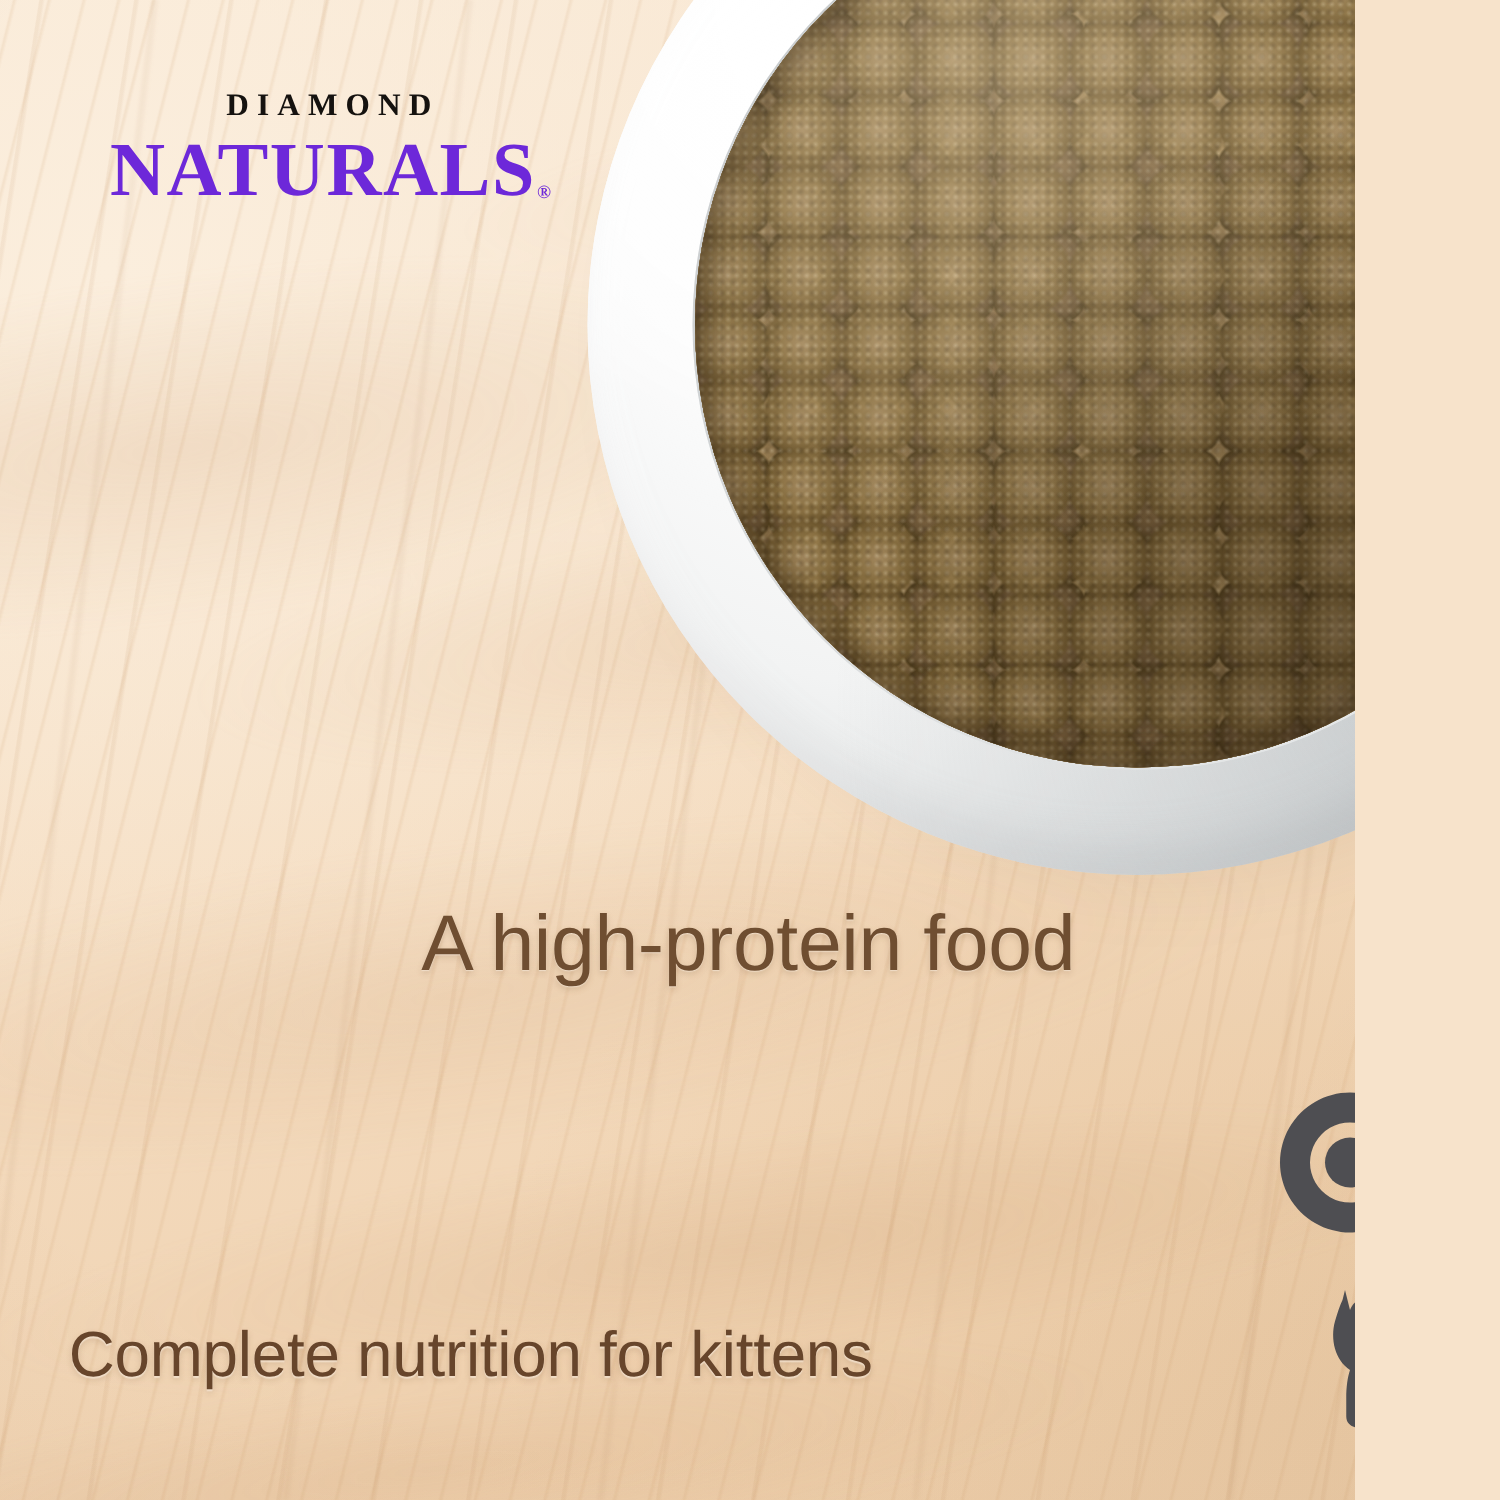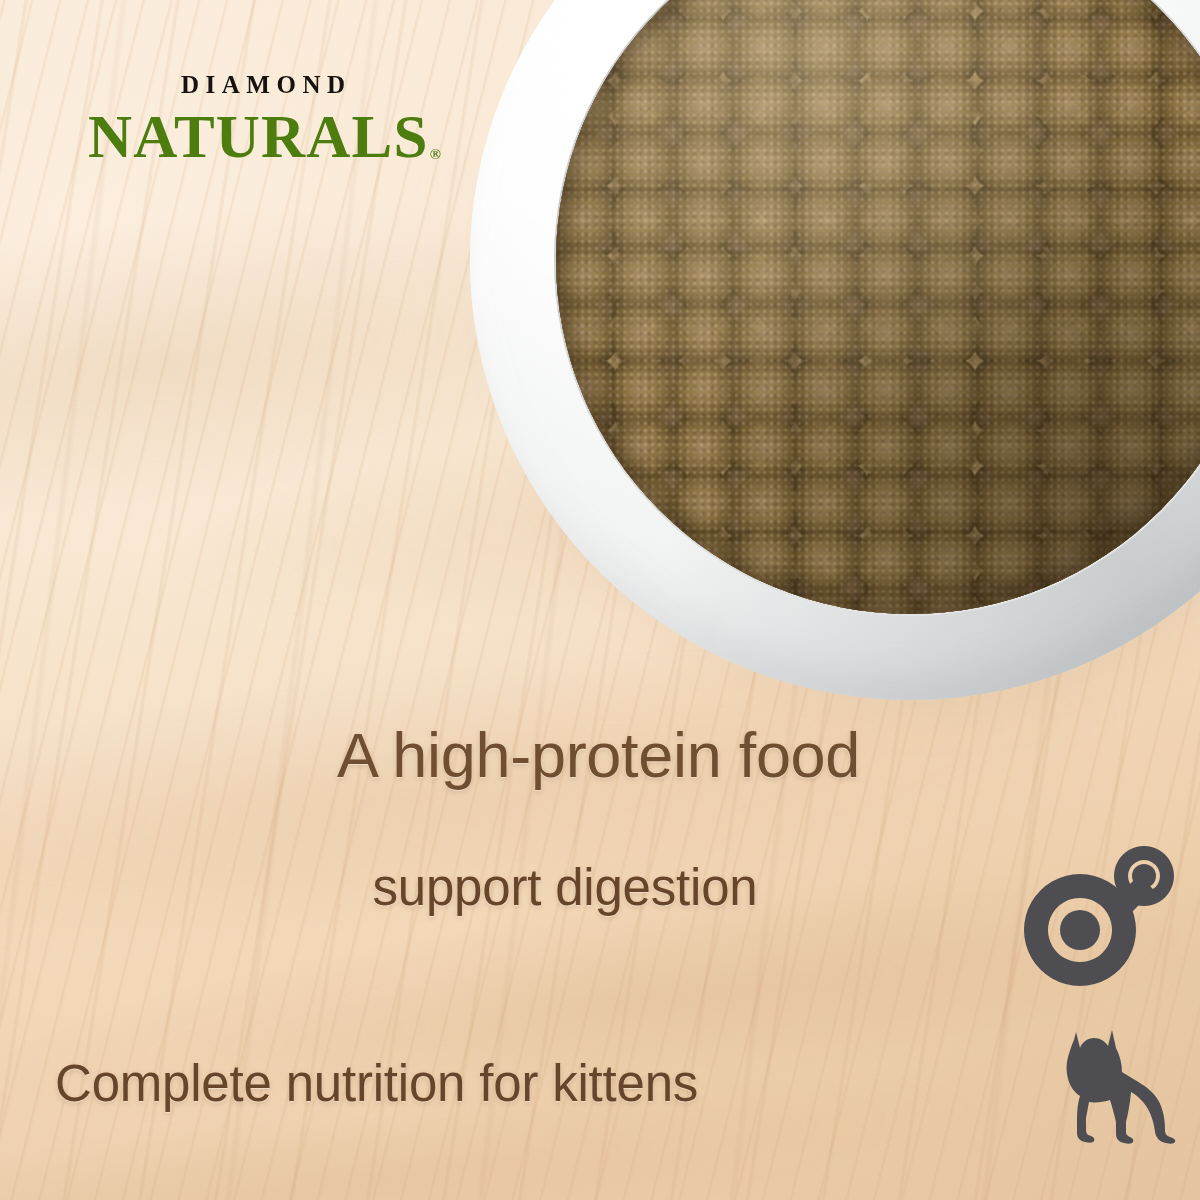--- a/index.html
+++ b/index.html
@@ -4,21 +4,21 @@
 <style>
   html,body{margin:0;padding:0;}
   body{
     width:1200px;height:1200px;overflow:hidden;
     font-family:"Liberation Sans", sans-serif;
     background:#f7e3cb;
   }
 
   .stage{
     position:relative;
-    width:1200px;height:1200px;
+    width:1084px;height:1200px;
     overflow:hidden;
     background:#f6e1c8;
   }
 
   
   .wood{
     position:absolute;inset:0;
     background:
       
       radial-gradient(120% 90% at 8% 18%, #fbeedd 0%, rgba(251,238,221,0) 62%),
@@ -214,21 +214,21 @@
     text-indent:6.5px;
     color:#15120f;
   }
   .logo-main{
     font-family:"Liberation Serif", serif;
     font-size:61px;
     font-weight:700;
     letter-spacing:1.2px;
     line-height:1.05;
     margin-top:8px;
-    color:#4d7c0f;
+    color:#6d28d9;
     position:relative;
     display:inline-block;
   }
   .logo-main .reg{
     font-size:15px;
     vertical-align:-2px;
     letter-spacing:0;
     margin-left:1px;
   }
 
@@ -321,21 +321,20 @@
   <div class="logo">
     <div class="logo-top">DIAMOND</div>
     <div class="logo-main"><span>NATURALS</span><span class="reg">®</span></div>
   </div>
 
   <div class="copy">
 
     <div class="headline">A high-protein food</div>
 
     <div class="claim-probiotic">
-      <div>support digestion</div>
     </div>
 
     <div class="claim-kitten">
       <div>Complete nutrition for kittens</div>
     </div>
 
   </div>
 
   <div class="icon-probiotic">
     <svg viewBox="0 0 176 176" xmlns="http://www.w3.org/2000/svg">

